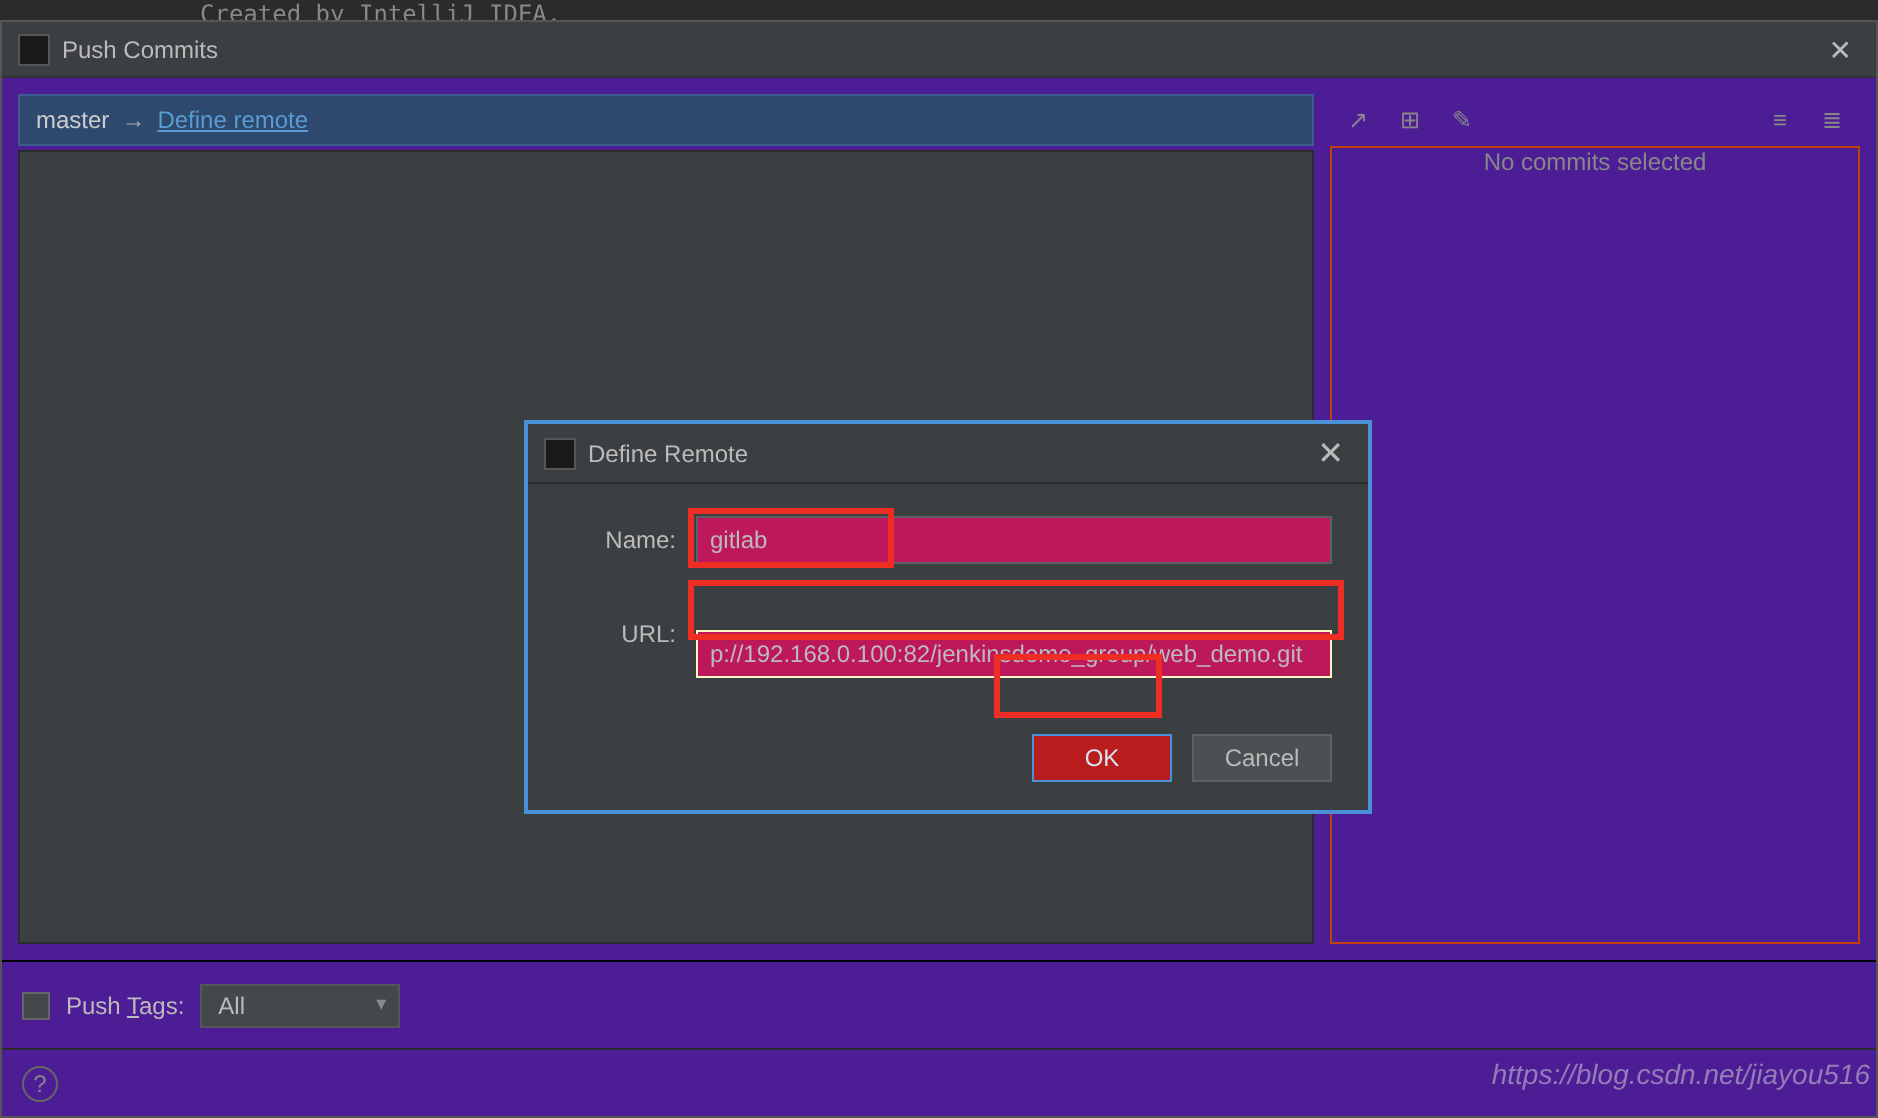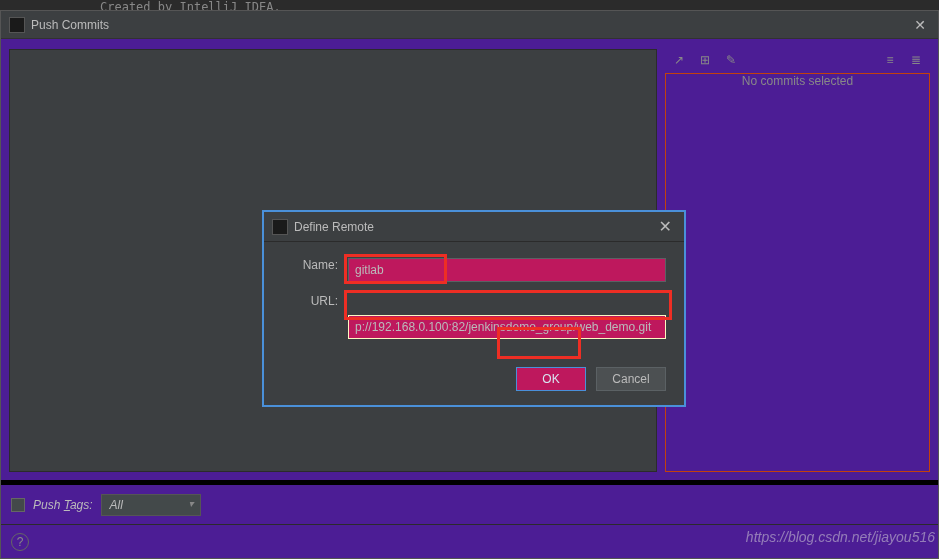--- a/index.html
+++ b/index.html
@@ -21,64 +21,69 @@
 .branch-bar .arrow { margin: 0 6px; color: #aaa; }
 .branch-bar a { color: #5a9bd4; text-decoration: underline; }
 .commit-area { flex: 1; background: #3c3f41; border: 1px solid #2b2b2b; margin-top: 2px; }
 
 .right-panel { width: 265px; display: flex; flex-direction: column; }
 .right-toolbar { height: 26px; display: flex; align-items: center; justify-content: space-between; padding: 0 6px; }
 .toolbar-group { display: flex; align-items: center; gap: 10px; }
 .tb-icon { width: 16px; height: 16px; color: #888; display: flex; align-items: center; justify-content: center; cursor: pointer; }
 .right-content { flex: 1; border: 1px solid #c2410c; display: flex; align-items: flex-start; justify-content: center; color: #888; }
 
-.bottom-bar { height: 44px; border-top: 5px solid #000000; display: flex; align-items: center; padding: 0 10px; gap: 8px; position: relative; font-style: italic; }
+.bottom-bar { height: 44px; border-top: 1px solid #000000; display: flex; align-items: center; padding: 0 10px; gap: 8px; position: relative; }
 .checkbox { width: 14px; height: 14px; border: 1px solid #666; background: #43494a; cursor: pointer; }
 .bottom-bar label { color: #bbb; }
 .bottom-bar label u { text-decoration: underline; }
 .dropdown { background: #43494a; border: 1px solid #555; color: #bbb; padding: 3px 20px 3px 8px; min-width: 100px; position: relative; }
 .dropdown::after { content: "▾"; position: absolute; right: 6px; color: #888; font-size: 10px; }
 
 .footer { height: 34px; display: flex; align-items: center; padding: 0 10px; border-top: 1px solid #2b2b2b; }
 .footer .help { width: 18px; height: 18px; border: 1px solid #666; border-radius: 50%; color: #888; display: flex; align-items: center; justify-content: center; cursor: pointer; }
 
 
 .modal { position: absolute; top: 210px; left: 262px; width: 424px; background: #3c3f41; border: 2px solid #4a90d9; z-index: 10; }
 .modal-title { height: 30px; display: flex; align-items: center; padding: 0 8px; border-bottom: 1px solid #2b2b2b; }
 .modal-title .app-icon { width: 16px; height: 16px; background: #1a1a1a; margin-right: 6px; border: 1px solid #555; }
 .modal-title .t { color: #bbb; flex: 1; }
 .modal-title .close { color: #bbb; font-size: 16px; cursor: pointer; padding: 0 4px; }
 .modal-body { padding: 16px 18px 8px; }
-.form-row { display: flex; margin-bottom: 12px; }
+.form-row { display: flex; align-items: center; margin-bottom: 12px; }
 .form-row label { width: 56px; text-align: right; color: #bbb; margin-right: 10px; }
 .form-row input { flex: 1; background: #be185d; border: 1px solid #5b6164; color: #bbb; padding: 4px 6px; height: 24px; outline: none; font-size: 12px; }
 .hl-url input { border: 1px solid #fef9c3; margin-top: 21px; }
 .modal-buttons { display: flex; justify-content: flex-end; gap: 10px; padding: 8px 18px 14px; }
 .btn { min-width: 70px; height: 24px; border: 1px solid #5b6164; background: #4c5052; color: #bbb; cursor: pointer; font-size: 12px; }
-.btn.primary { background: #be185d; border-color: #4a90d9; color: #d8e4f0; }
+.btn.primary { background: #b91c1c; border-color: #4a90d9; color: #d8e4f0; }
 
 .watermark { position: absolute; right: 4px; bottom: 14px; color: rgba(220,220,220,0.5); font-size: 14px; font-style: italic; z-index: 20; }
 
 
 .hl { position: absolute; border: 3px solid #ee2e24; pointer-events: none; z-index: 15; }
 </style>
 </head>
 <body>
 
 <div class="code-fragment">Created by IntelliJ IDEA.</div>
 
 <div class="window">
   <div class="titlebar">
     <div class="app-icon"></div>
     <div class="title">Push Commits</div>
     <div class="close">✕</div>
   </div>
 
   <div class="body-area">
     <div class="left-panel">
+      <div class="branch-bar">
+        <span>master</span>
+        <span class="arrow">→</span>
+        <a href="#">Define remote</a>
+      </div>
       <div class="commit-area"></div>
     </div>
 
     <div class="right-panel">
       <div class="right-toolbar">
         <div class="toolbar-group">
           <div class="tb-icon">↗</div>
           <div class="tb-icon">⊞</div>
           <div class="tb-icon">✎</div>
         </div>

